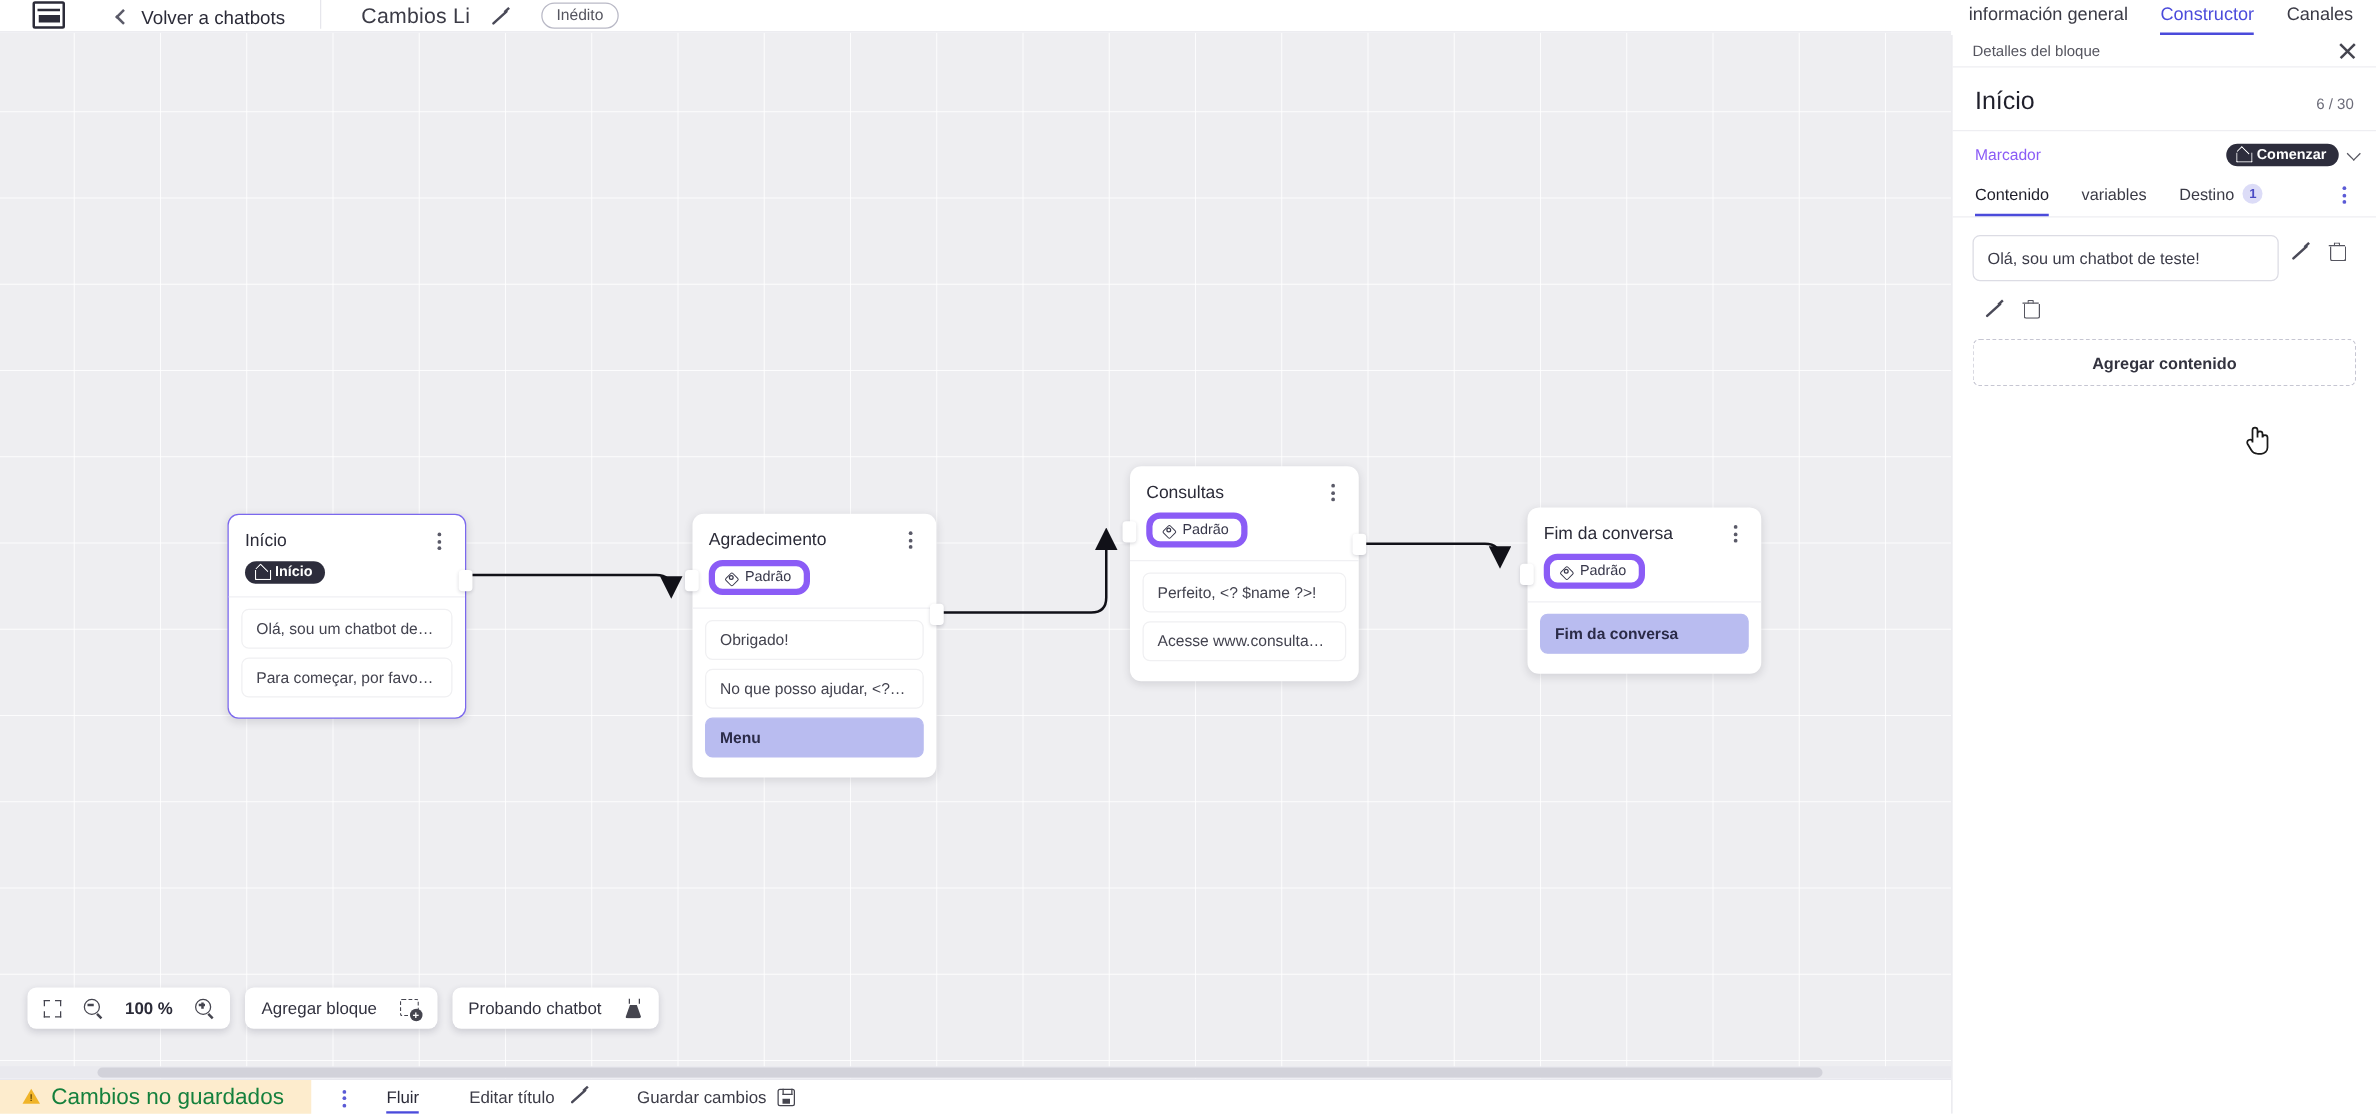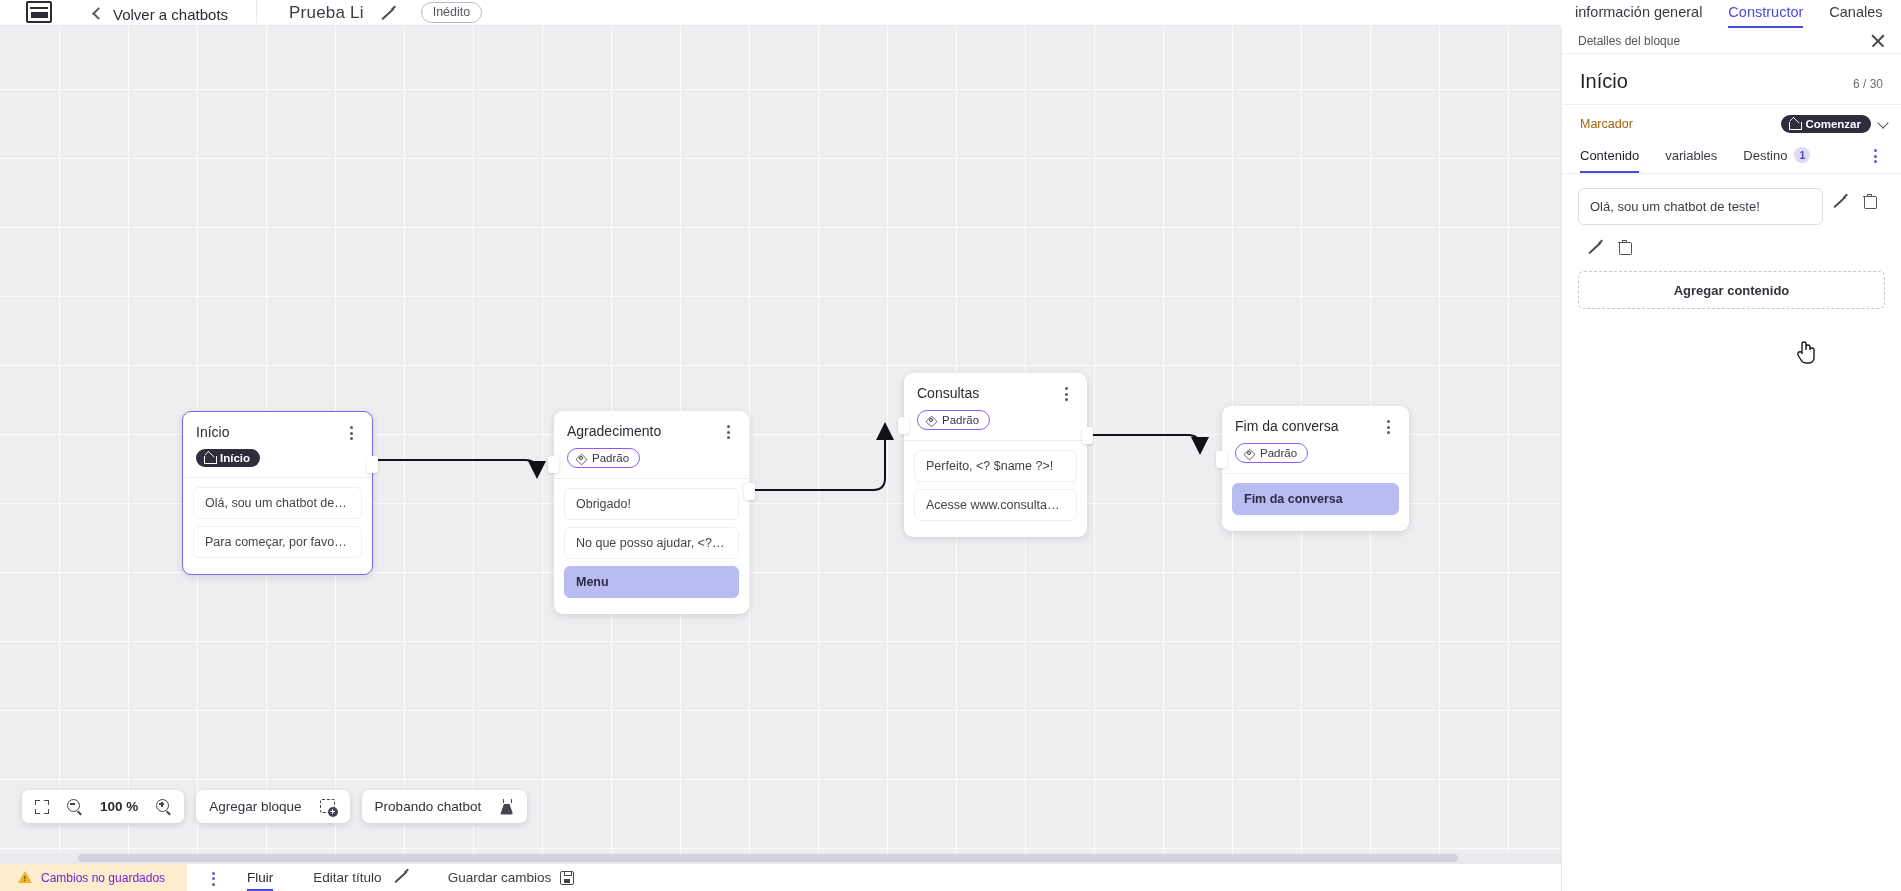--- a/index.html
+++ b/index.html
@@ -103,21 +103,21 @@
   }
   .kebab i { width: 3px; height: 3px; border-radius: 50%; background: #5a5a68; display: block; }
   .kebab.violet i { background: #5b5bd6; }
 
   .tag {
     display: inline-flex; align-items: center; gap: 5px;
     margin: 9px 0 10px 13px; padding: 3px 10px 3px 8px;
     font-size: 11.5px; border-radius: 11px; font-weight: 600;
   }
   .tag-dark { background: #2d2d3c; color: #fff; }
-  .tag-light { background: #fff; border: 1px solid #8b5cf6; color: #37374a; font-weight: 500; }
+  .tag-light { background: #fff; border: 5px solid #8b5cf6; color: #37374a; font-weight: 500; }
   .ico-home {
     width: 11px; height: 10px; position: relative; display: inline-block;
   }
   .ico-home:before {
     content: ""; position: absolute; left: 0; top: 3px; width: 11px; height: 7px;
     border: 1.3px solid currentColor; border-top: none; border-radius: 0 0 1px 1px;
   }
   .ico-home:after {
     content: ""; position: absolute; left: 1px; top: 0px; width: 8px; height: 5px;
     border-left: 1.3px solid currentColor; border-top: 1.3px solid currentColor;
@@ -215,21 +215,21 @@
   }
 
   
   .statusbar {
     position: absolute; left: 0; bottom: 0; width: 1561px; height: 28px;
     background: #ffffff; border-top: 1px solid #e8e8ee;
     display: flex; align-items: center; z-index: 25;
   }
   .unsaved {
     height: 28px; background: #fdeccd; display: flex; align-items: center;
-    gap: 9px; padding: 0 22px 0 18px; font-size: 12px; color: #6d28d9;
+    gap: 9px; padding: 0 22px 0 18px; font-size: 18px; color: #15803d;
   }
   .ico-warn {
     width: 14px; height: 13px; position: relative;
   }
   .ico-warn:before {
     content:""; position:absolute; left:0; top:0; width:0; height:0;
     border-left:7px solid transparent; border-right:7px solid transparent;
     border-bottom:12px solid #f0b429;
   }
   .ico-warn:after {
@@ -281,21 +281,21 @@
     display: flex; align-items: baseline; justify-content: space-between;
     padding: 16px 18px 11px 18px; border-bottom: 1px solid #eeeef2;
   }
   .panel-title { font-size: 20px; color: #1f1f2b; }
   .panel-count { font-size: 12px; color: #6b6b78; }
 
   .marker-row {
     display: flex; align-items: center; justify-content: space-between;
     padding: 10px 14px 10px 18px;
   }
-  .marker-label { font-size: 12.5px; color: #a16207; }
+  .marker-label { font-size: 12.5px; color: #8b5cf6; }
   .marker-right { display: flex; align-items: center; gap: 8px; }
   .chev-down {
     width: 8px; height: 8px; border-right: 1.7px solid #55555f;
     border-bottom: 1.7px solid #55555f; transform: rotate(45deg); margin-bottom: 3px;
     cursor: pointer;
   }
 
   .panel-tabs {
     display: flex; align-items: center; gap: 26px; padding: 0 18px;
     border-bottom: 1px solid #eeeef2; position: relative;
@@ -352,21 +352,21 @@
 
   <div class="topbar">
     <div class="logo-box">
       <div class="logo-glyph"></div>
     </div>
     <div class="back-btn">
       <span class="chev-left"></span>
       <span class="back-label">Volver a chatbots</span>
     </div>
     <div class="topbar-divider"></div>
-    <div class="doc-title">Prueba Li</div>
+    <div class="doc-title">Cambios Li</div>
     <div class="pencil-ico"></div>
     <div class="pill-badge">Inédito</div>
   </div>
 
   <div class="top-tabs">
     <div class="top-tab" style="margin-left:14px;">información general</div>
     <div class="top-tab active" style="margin-left:26px;">Constructor</div>
     <div class="top-tab" style="margin-left:26px;">Canales</div>
   </div>
 

